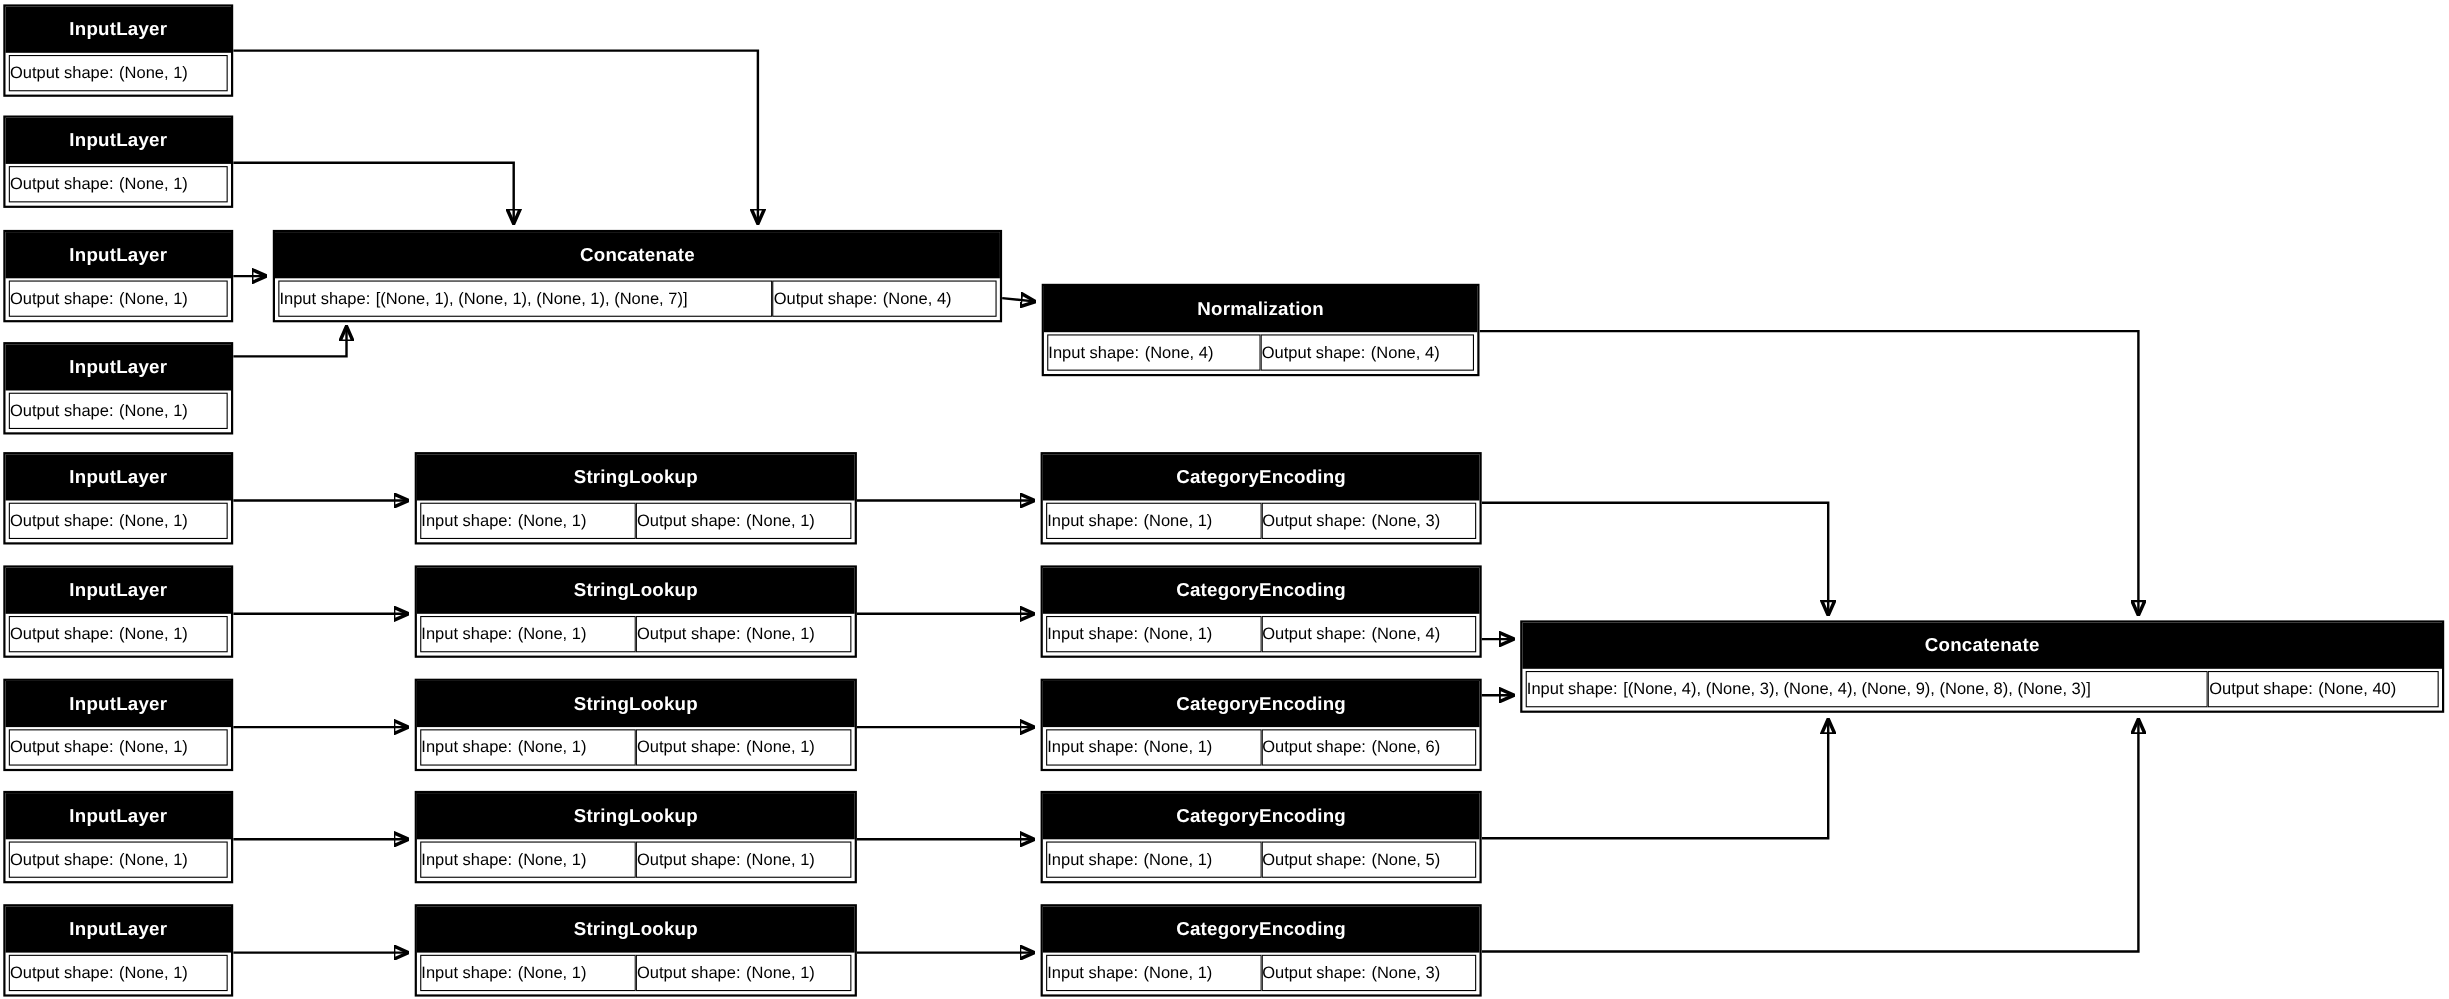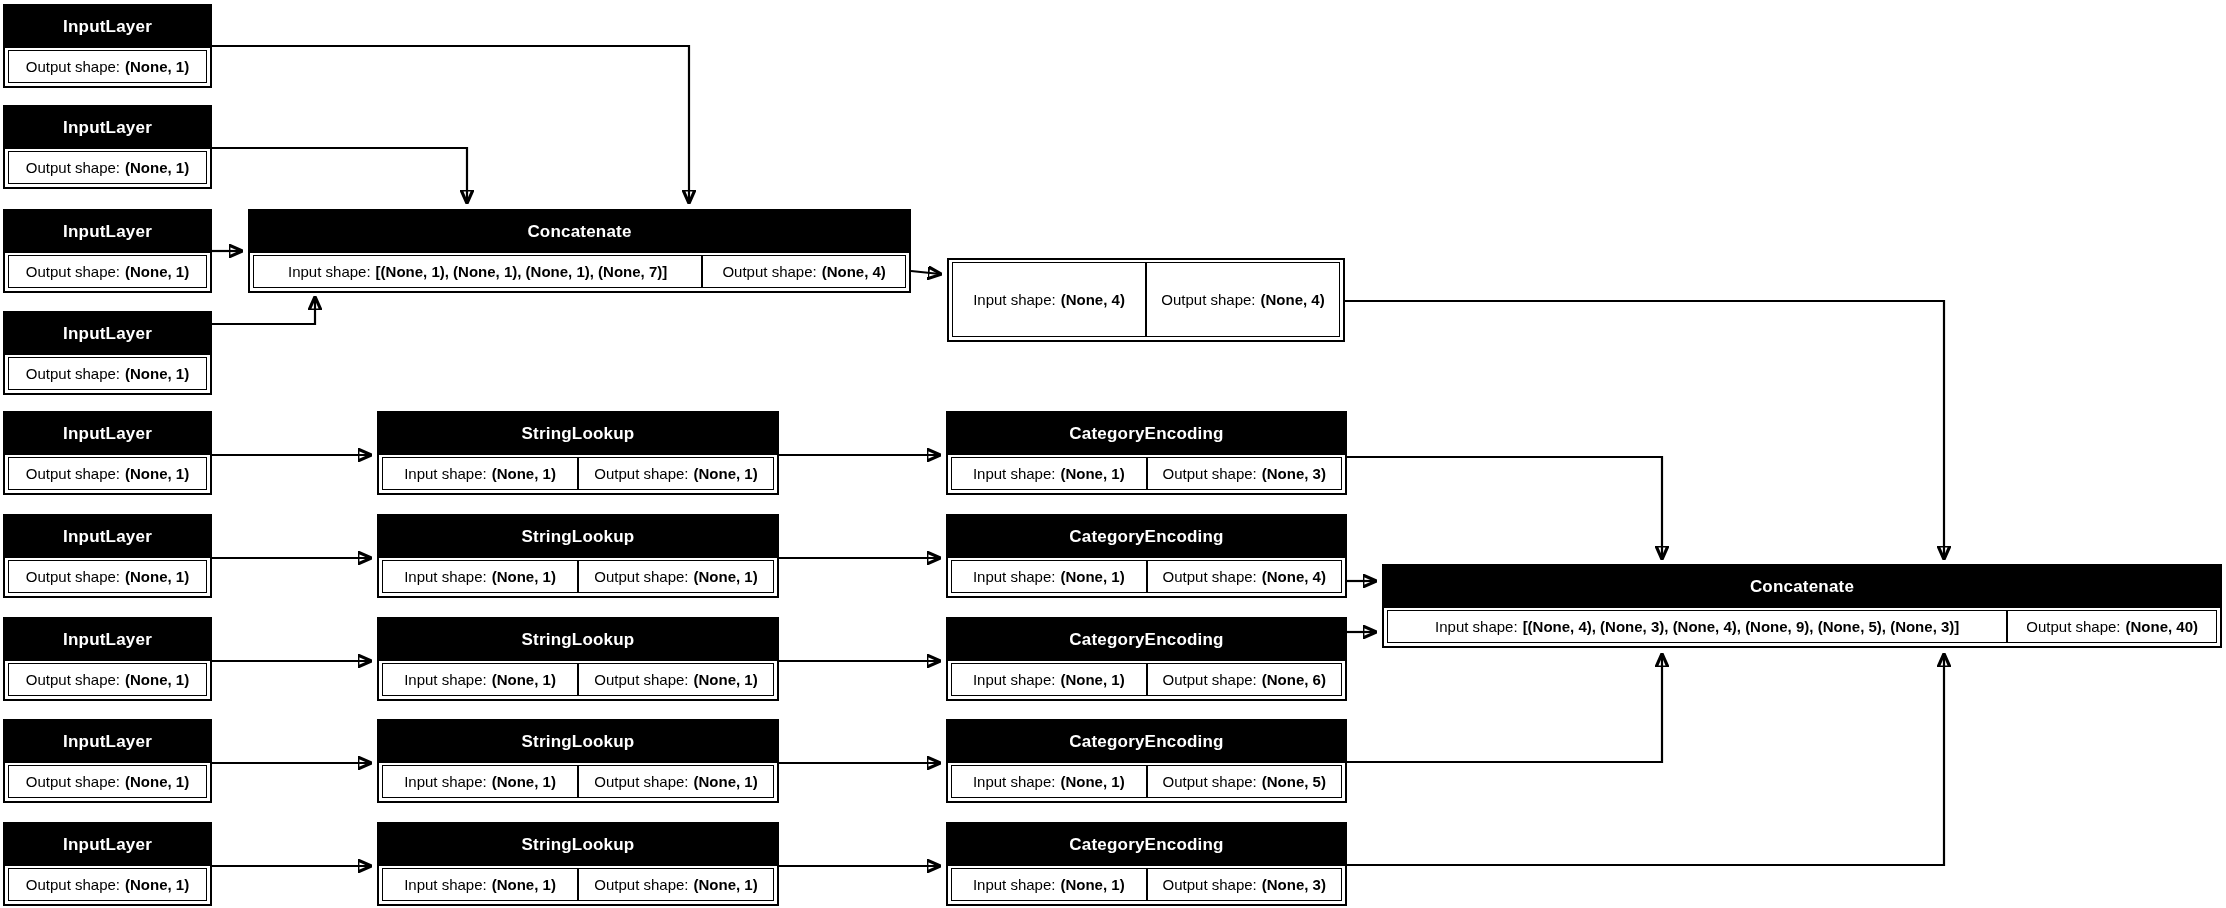--- a/index.html
+++ b/index.html
@@ -45,28 +45,28 @@
     display: flex;
     padding: 2px 3px 3px 3px;
     box-sizing: border-box;
   }
   .cell {
     flex: 1 1 50%;
     border: 1.5px solid #000000;
     background: #ffffff;
     display: flex;
     align-items: center;
-    justify-content: center;
+    justify-content: flex-start;
     gap: 5px;
     white-space: nowrap;
     font-size: 15px;
     color: #000000;
     overflow: hidden;
   }
-  .cell b { font-weight: bold; }
+  .cell b { font-weight: normal; }
 </style>
 </head>
 <body>
 
 <div id="canvas">
 
   <svg id="edges" viewBox="0 0 2226 908">
     <defs>
       <marker id="ah" viewBox="0 0 10 10" refX="8.5" refY="5" markerWidth="6.5" markerHeight="6.5" orient="auto-start-reverse">
         <path d="M0,0.8 L9.5,5 L0,9.2 z" fill="#000000" stroke="none"></path>
@@ -143,20 +143,21 @@
         <b>[(None, 1), (None, 1), (None, 1), (None, 7)]</b>
       </div>
       <div class="cell">
         <span>Output shape:</span>
         <b>(None, 4)</b>
       </div>
     </div>
   </div>
 
   <div class="node" style="left:947px;top:258px;width:398px">
+    <div class="ntitle">Normalization</div>
     <div class="nbody">
       <div class="cell">
         <span>Input shape:</span>
         <b>(None, 4)</b>
       </div>
       <div class="cell">
         <span>Output shape:</span>
         <b>(None, 4)</b>
       </div>
     </div>
@@ -340,21 +341,21 @@
         <b>(None, 3)</b>
       </div>
     </div>
   </div>
 
   <div class="node" style="left:1382px;top:564px;width:840px">
     <div class="ntitle">Concatenate</div>
     <div class="nbody">
       <div class="cell" style="flex:0 0 74.5%">
         <span>Input shape:</span>
-        <b>[(None, 4), (None, 3), (None, 4), (None, 9), (None, 5), (None, 3)]</b>
+        <b>[(None, 4), (None, 3), (None, 4), (None, 9), (None, 8), (None, 3)]</b>
       </div>
       <div class="cell">
         <span>Output shape:</span>
         <b>(None, 40)</b>
       </div>
     </div>
   </div>
 
 </div>
 

